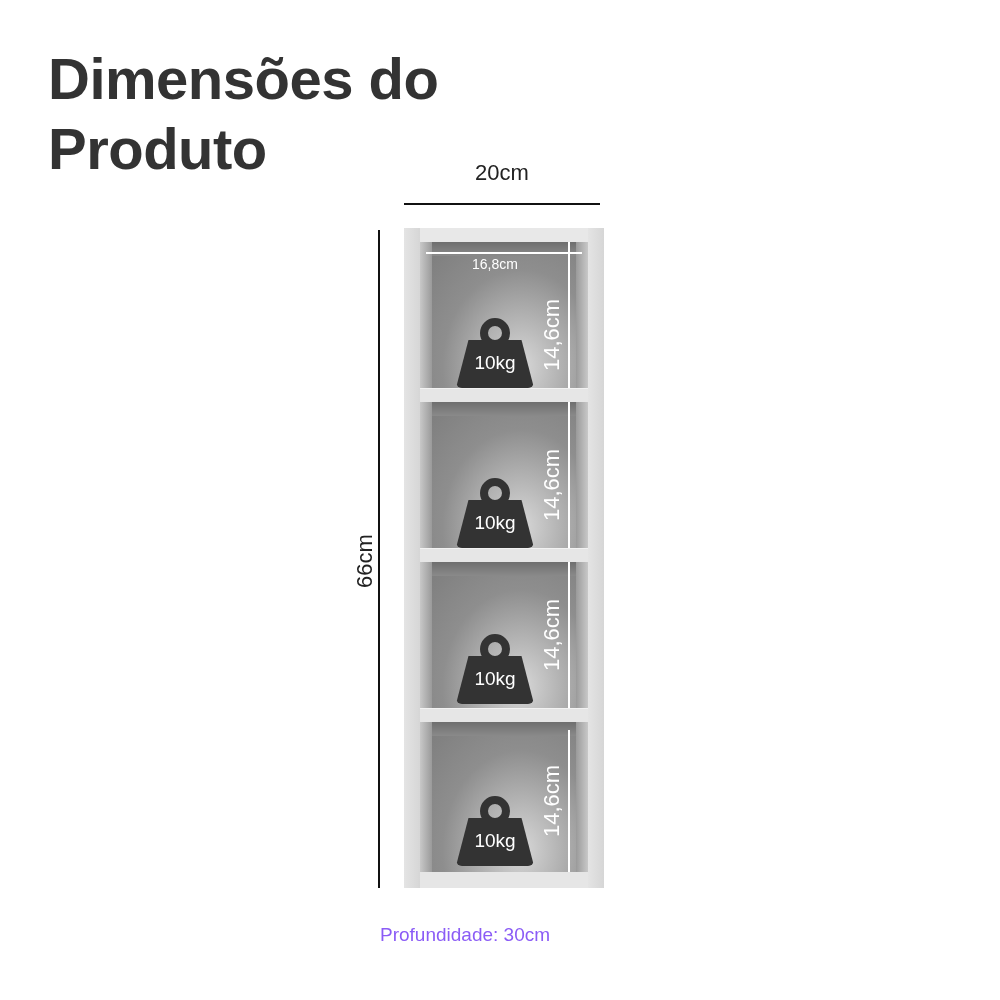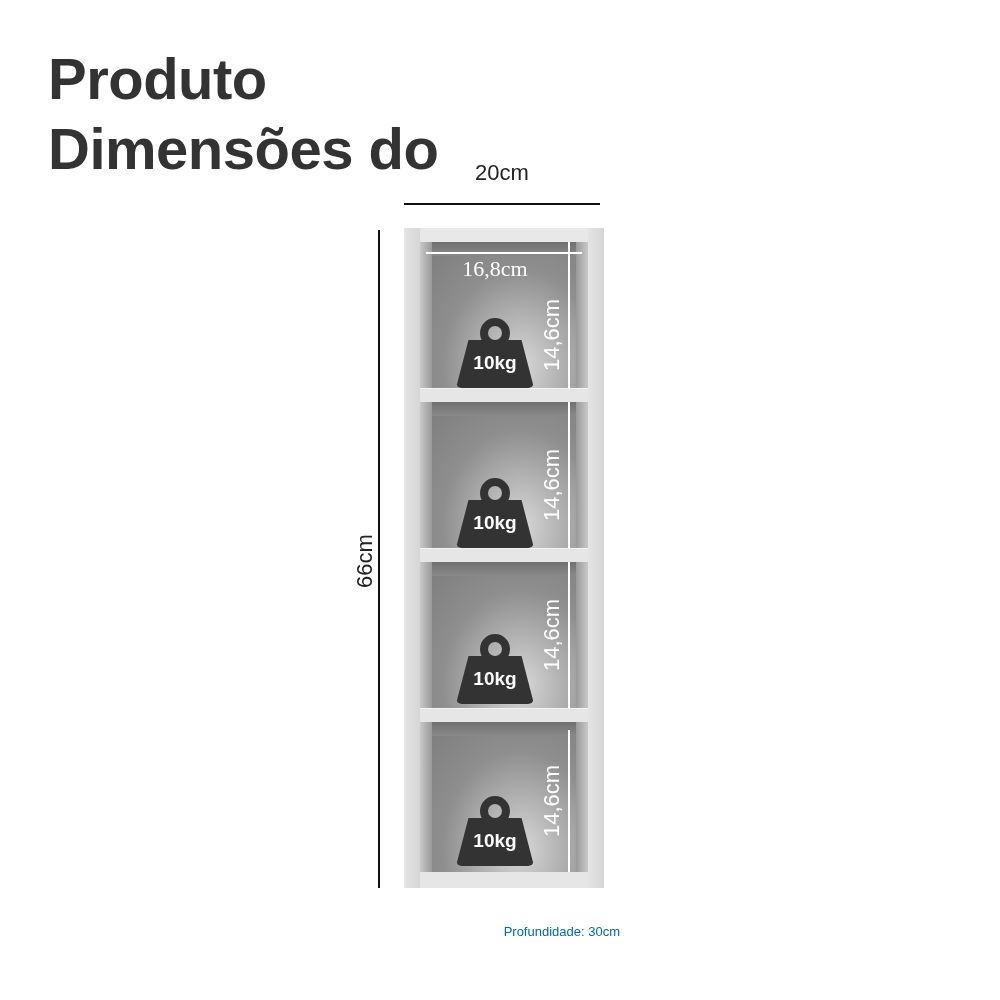--- a/index.html
+++ b/index.html
@@ -23,35 +23,35 @@
           background:radial-gradient(ellipse at 60% 85%, #d8d8d8 0%, #8e8e8e 55%, #7a7a7a 100%); overflow:hidden; }
   .cell .inner-wall-l { position:absolute; left:0; top:0; width:12px; height:100%; background:linear-gradient(90deg,#c8c8c8,#9a9a9a); }
   .cell .inner-wall-r { position:absolute; right:0; top:0; width:12px; height:100%; background:linear-gradient(270deg,#c8c8c8,#9a9a9a); }
   .cell .ceiling { position:absolute; left:0; right:0; top:0; height:14px; background:linear-gradient(180deg,#6e6e6e,#8a8a8a); }
   .shelf { position:absolute; left:16px; width:168px; height:14px; background:#e6e6e6; border-top:1px solid #f2f2f2; border-bottom:1px solid #c8c8c8; }
   .weight { position:absolute; width:78px; height:70px; }
   .weight .ring { position:absolute; left:24px; top:0; width:30px; height:30px; border-radius:50%;
                   border:8px solid #333; box-sizing:border-box; background:transparent; }
   .weight .body { position:absolute; left:0; top:22px; width:78px; height:48px; background:#333;
                   clip-path:polygon(16% 0, 84% 0, 100% 100%, 0 100%); border-radius:6px; }
-  .weight .lbl { position:absolute; left:0; top:34px; width:78px; text-align:center; font-weight:bold;
+  .weight .lbl { position:absolute; left:0; top:34px; width:78px; text-align:center; font-weight:normal;
                  color:#fff; font-size:19px; }
   .vline { position:absolute; width:2px; background:#fff; }
   .vlabel { position:absolute; font-size:22px; color:#fff; transform:rotate(-90deg); transform-origin:center;
             width:100px; text-align:center; }
   .hline { position:absolute; height:2px; background:#fff; }
-  .hlabel { position:absolute; font-size:22px; color:#fff; text-align:center;font-family:Liberation Serif, serif; }
-  .depth { position:absolute; left:380px; top:924px; width:240px; text-align:right; font-size:13px; color:#0369a1; }
+  .hlabel { position:absolute; font-size:14px; color:#fff; text-align:center; }
+  .depth { position:absolute; left:380px; top:924px; width:240px; text-align:left; font-size:19px; color:#8b5cf6; }
 </style>
 </head>
 <body>
 
 <div class="title">
+  <div>Dimensões do</div>
   <div>Produto</div>
-  <div>Dimensões do</div>
 </div>
 
 <div class="dim-top-label">20cm</div>
 <div class="dim-top-line"></div>
 
 <div class="dim-left-line"></div>
 <div class="dim-left-label">66cm</div>
 
 <div class="cabinet">
   <div class="side left"></div>

